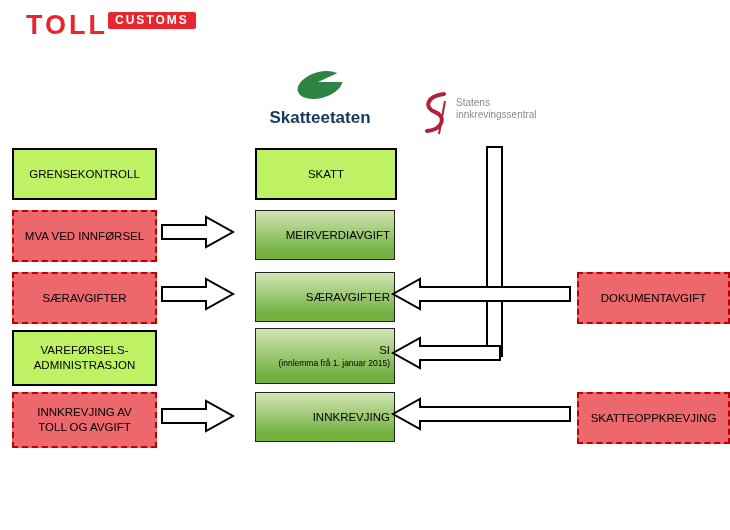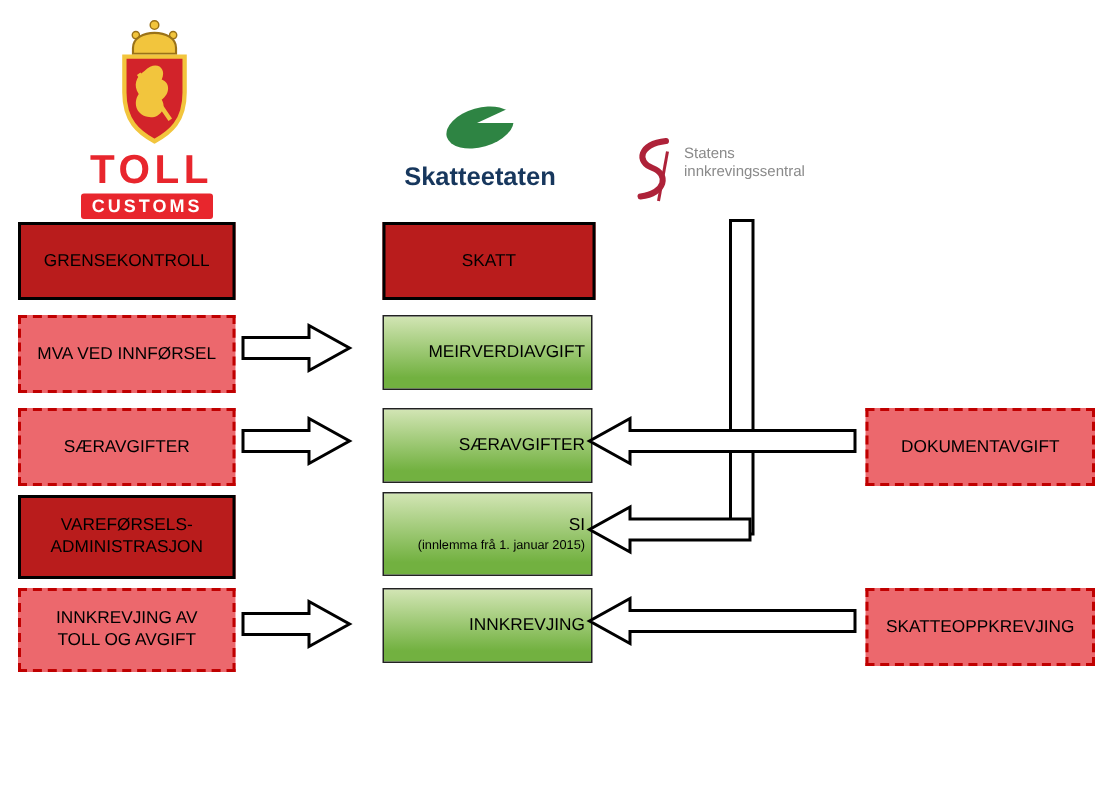--- a/index.html
+++ b/index.html
@@ -1,30 +1,30 @@
 <!DOCTYPE html>
 <html style="--red-box-fill: #ec686d; --red-box-border: #c00000; --green-box-top: #d2e5b4; --green-box-bottom: #72b140; --toll-red: #e8262d; --skatteetaten-green: #2e8443; --skatteetaten-blue: #17375d; --si-red: #ae2239; --si-gray: #8a8a8a;"><head>
 <meta charset="utf-8">
 <style>
   html,body{margin:0;padding:0;background:#fff;}
   body{font-family:"Liberation Sans",sans-serif;}
   .canvas{position:relative;width:730px;height:530px;background:#ffffff;overflow:hidden;}
 
   .node{position:absolute;display:flex;flex-direction:column;align-items:center;justify-content:center;
         text-align:center;font-size:11.5px;color:#000;line-height:1.3;padding:2px 4px;}
-  .node.white{background:#b91c1c;border:2px solid #000;}
+  .node.white{background:#bef264;border:2px solid #000;}
   .node.red{background:var(--red-box-fill,#ec686d);border:2px dashed var(--red-box-border,#c00000);}
   .node.green{background:linear-gradient(180deg,var(--green-box-top,#d2e5b4) 0%,var(--green-box-bottom,#72b140) 85%);
               border:1px solid #222;align-items:flex-end;}
   .node .sub{font-size:8.5px;margin-top:1px;}
 
   .arrow{position:absolute;}
   .vbar{position:absolute;background:#fff;border:2px solid #000;}
 
-  .toll-logo{position:absolute;left:26px;top:10px;width:116px;display:flex;flex-direction:column;align-items:flex-end;}
+  .toll-logo{position:absolute;left:26px;top:10px;width:116px;display:flex;flex-direction:row;align-items:flex-start;}
   .toll-word{font-size:27px;font-weight:bold;color:var(--toll-red,#e8262d);letter-spacing:3px;line-height:1;margin-top:2px;}
   .customs-word{background:var(--toll-red,#e8262d);color:#fff;font-size:12px;font-weight:bold;letter-spacing:2px;
                 padding:1px 7px 2px;border-radius:2px;margin-top:2px;}
 
   .ske-logo{position:absolute;left:250px;top:66px;width:140px;display:flex;flex-direction:column;align-items:center;}
   .ske-word{font-size:17px;font-weight:bold;color:var(--skatteetaten-blue,#17375d);margin-top:6px;}
 
   .si-logo{position:absolute;left:416px;top:88px;display:flex;align-items:flex-start;}
   .si-text{font-size:10px;color:var(--si-gray,#8a8a8a);line-height:12px;margin-left:4px;margin-top:9px;}
 </style>

